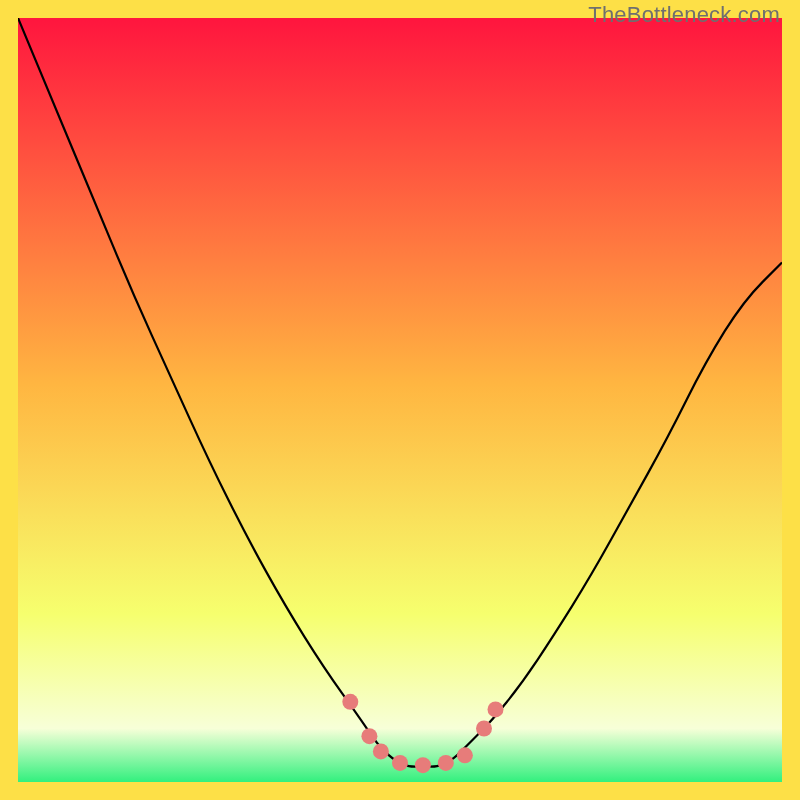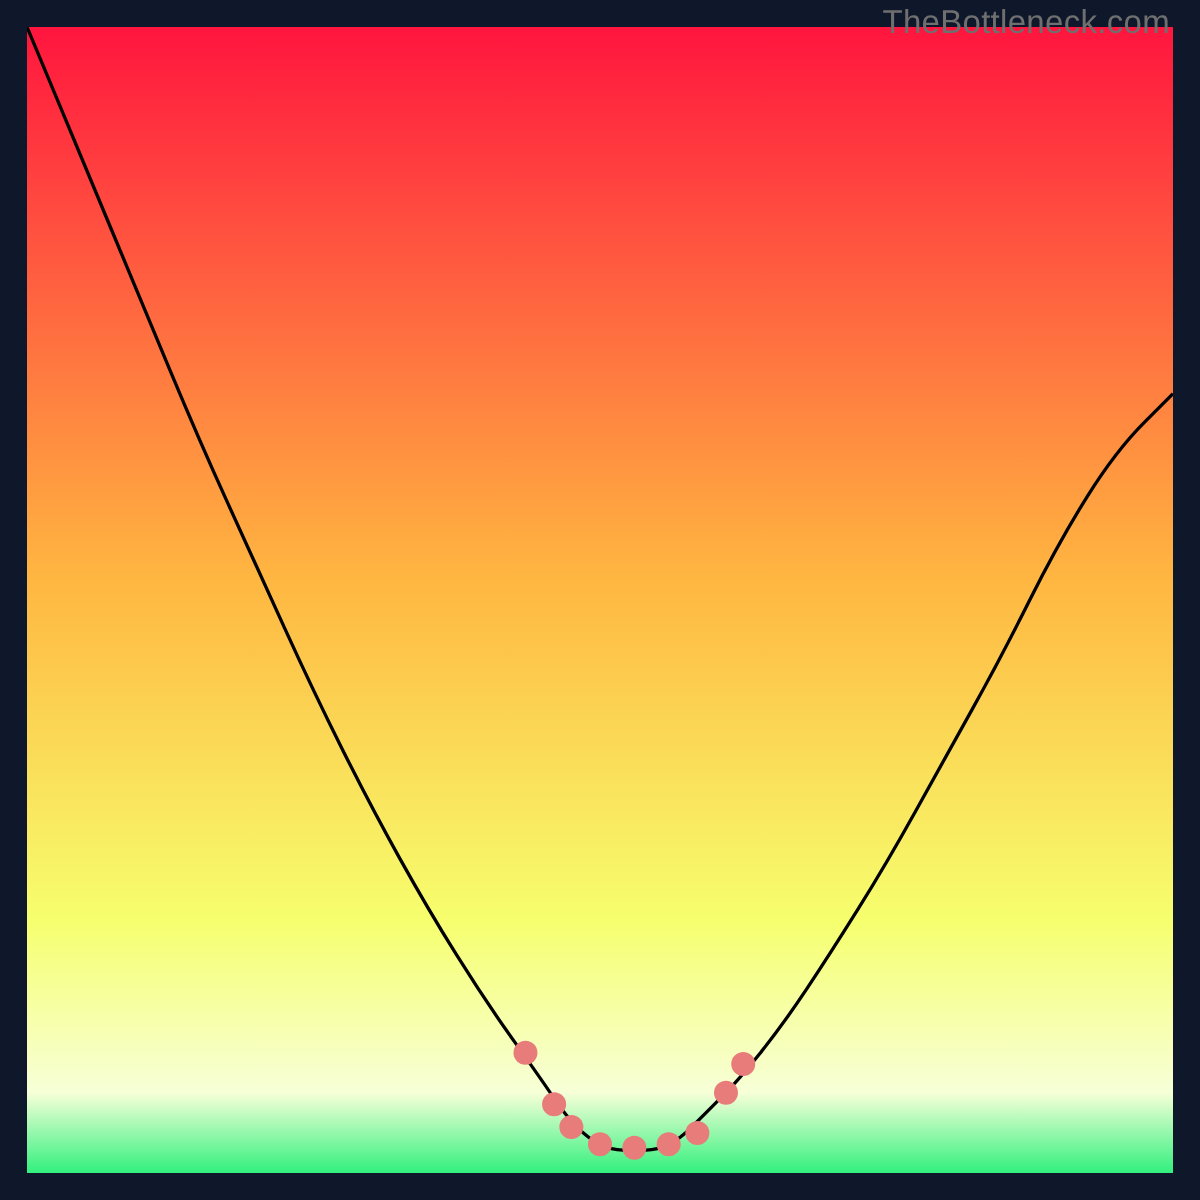--- a/index.html
+++ b/index.html
@@ -10,21 +10,21 @@
     background: #000;
     overflow: hidden;
     font-family: Arial, Helvetica, sans-serif;
   }
   .frame {
     position: absolute;
     top: 0;
     left: 0;
     width: 800px;
     height: 800px;
-    background: #0f172a;
+    background: #fde047;
   }
   .plot-area {
     position: absolute;
     top: 18px;
     left: 18px;
     width: 764px;
     height: 764px;
   }
   .watermark {
     position: absolute;

